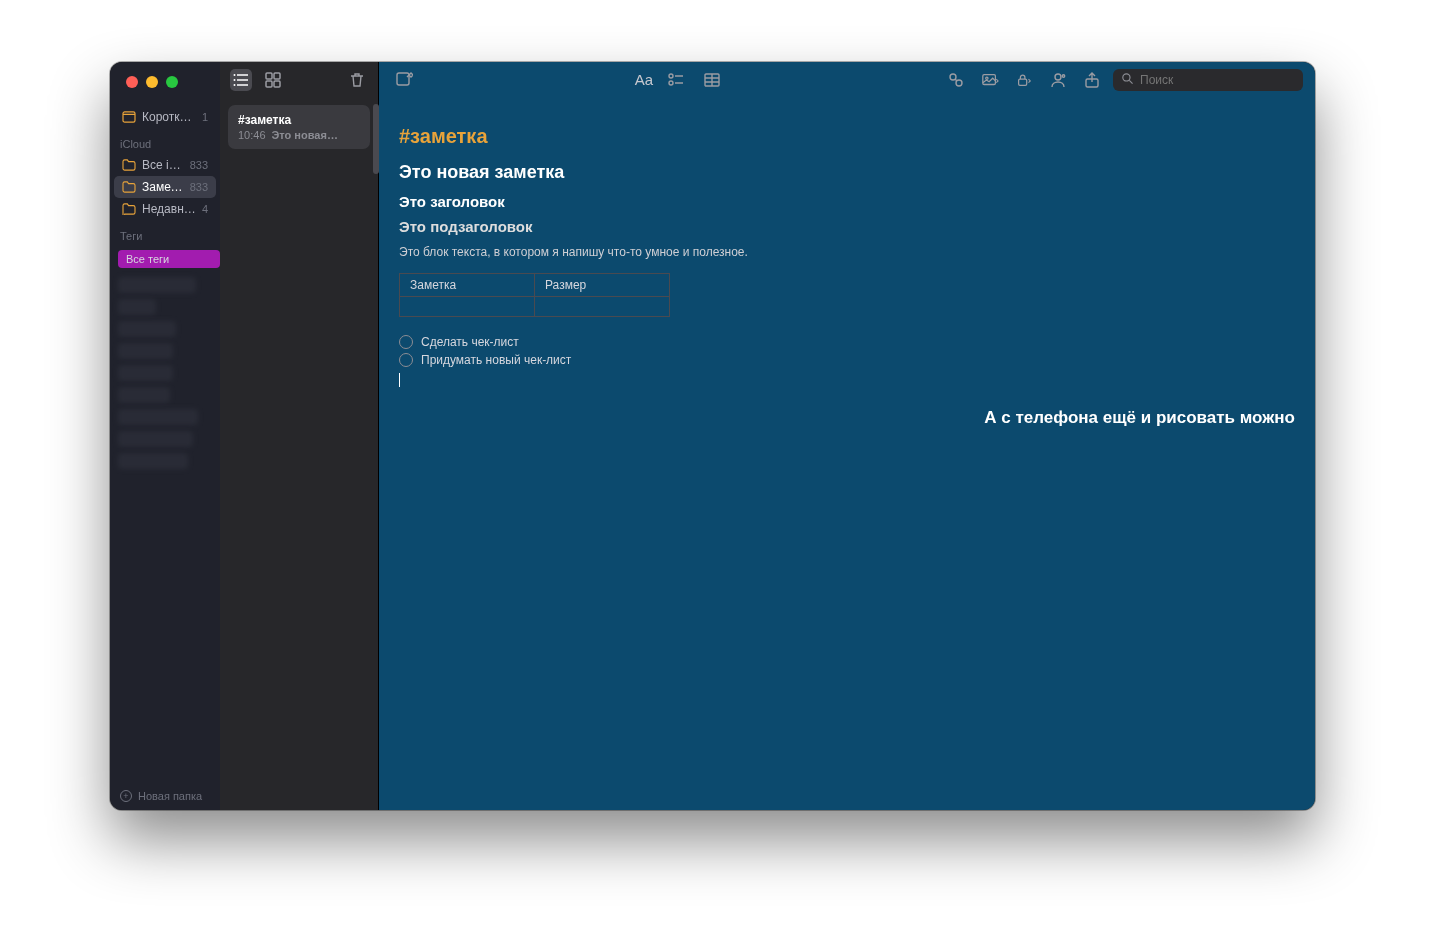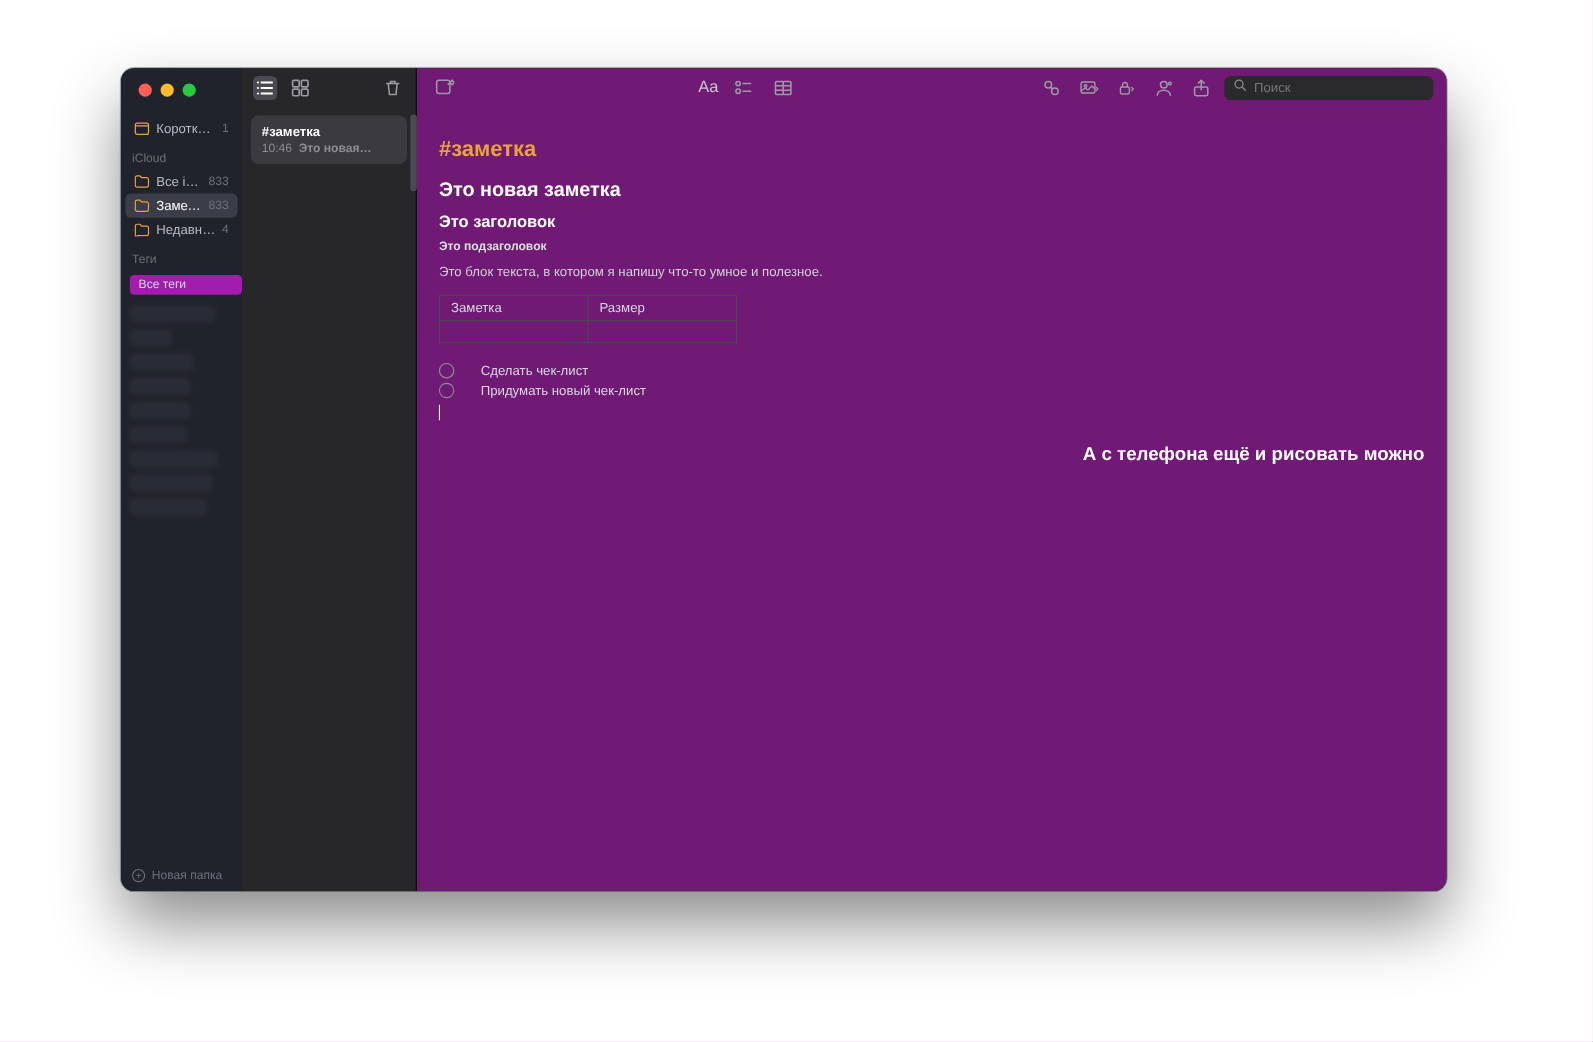--- a/index.html
+++ b/index.html
@@ -36,42 +36,42 @@
   .tb-btn { color:#9b9ca3; cursor:pointer; display:flex; align-items:center; justify-content:center; width:22px; height:22px;}
   .tb-btn svg { width:18px; height:18px; display:block;}
   .tb-btn.active { color:#fff; background:#4a4a50; border-radius:5px;}
   .tb-spacer { flex:1; }
   .note-card { margin:8px; padding:8px 10px; background:#3a3a3f; border-radius:7px; cursor:pointer;}
   .note-card .ttl { color:#fff; font-weight:600; font-size:12px; overflow:hidden; text-overflow:ellipsis; white-space:nowrap;}
   .note-card .sub { color:#8c8d94; font-size:11px; margin-top:2px; display:flex; gap:6px; white-space:nowrap; overflow:hidden;}
   .note-card .sub .prev { overflow:hidden; text-overflow:ellipsis;font-weight:bold;}
 
   
-  .editor { flex:1; background:#701a75; display:flex; flex-direction:column; position:relative;}
+  .editor { flex:1; background:#0c4a6e; display:flex; flex-direction:column; position:relative;}
   .ed-tb { height:35px; display:flex; align-items:center; padding:0 12px; gap:8px; color:#9b9ca3;}
   .ed-tb .tb-btn { width:26px; }
   .ed-tb .grow { flex:1; }
   .format-group { display:flex; gap:10px; align-items:center;}
   .aa { font-size:15px; color:#c7c8cf; cursor:pointer;}
   .search-box { display:flex; align-items:center; gap:6px; background:#2a2a2d; border-radius:6px; padding:3px 8px; min-width:130px; height:22px;}
   .search-box input { background:transparent; border:none; outline:none; color:#c7c8cf; font-size:12px; width:100%;}
   .search-box .sico { color:#8c8d94; }
 
   .ed-body { padding:28px 20px 20px 20px; color:#e6e6e9; font-size:13px; overflow:auto; position:relative;}
   .ed-body .hashtag { color:#e8a33a; font-weight:700; font-size:20px; margin-bottom:14px;}
   .ed-body .h-title { color:#fff; font-weight:700; font-size:18px; margin-bottom:10px;}
   .ed-body .h-head  { color:#fff; font-weight:700; font-size:15px; margin-bottom:8px;}
-  .ed-body .h-sub   { color:#ddd; font-weight:700; font-size:11px; margin-bottom:10px;}
+  .ed-body .h-sub   { color:#ddd; font-weight:700; font-size:15px; margin-bottom:10px;}
   .ed-body .para    { color:#cfcfd4; font-size:12px; margin-bottom:14px;}
 
   table.ntbl { border-collapse:collapse; margin-bottom:18px;}
   table.ntbl td { border:1px solid #4a4a50; padding:4px 10px; font-size:12px; color:#d6d7de; min-width:135px; height:20px;}
   table.ntbl tr:nth-child(2) td { height:20px; }
 
-  .check-row { display:flex; align-items:flex-end; gap:24px; font-size:12px; color:#d6d7de; margin-bottom:4px;}
+  .check-row { display:flex; align-items:flex-end; gap:8px; font-size:12px; color:#d6d7de; margin-bottom:4px;}
   .check-row .circ { width:14px; height:14px; border:1.5px solid #8c8d94; border-radius:50%; flex-shrink:0;}
   .caret { display:inline-block; width:1px; height:14px; background:#fff; margin-top:2px;}
 
   .ed-body .h-draw { color:#fff; font-weight:700; font-size:17px; margin-top:18px;text-align:right;}
   .list-scroll { position:absolute; left:263px; top:42px; width:6px; height:70px; background:#4a4a50; border-radius:3px;}
 </style>
 </head>
 <body>
 
 <div class="canvas">

